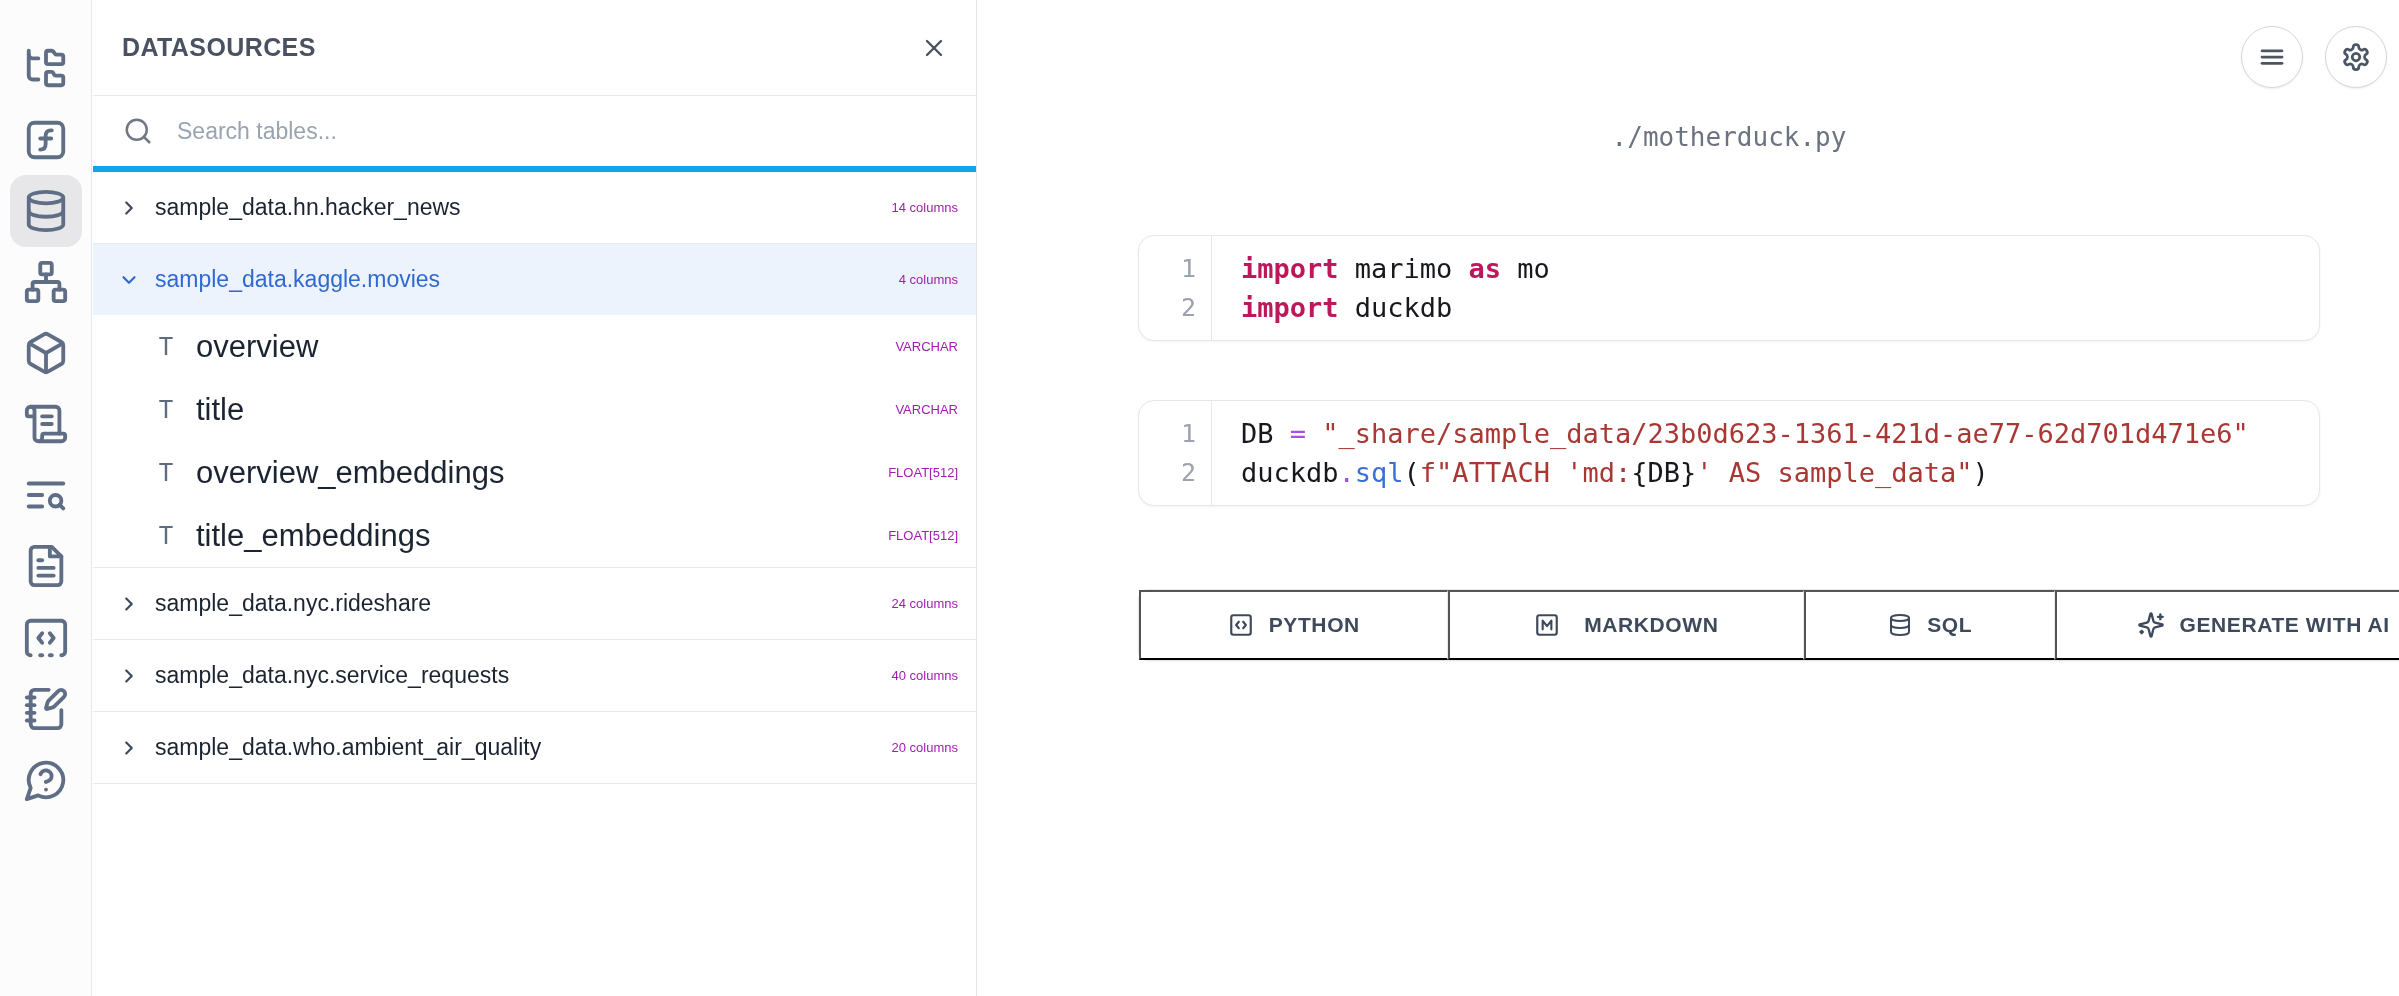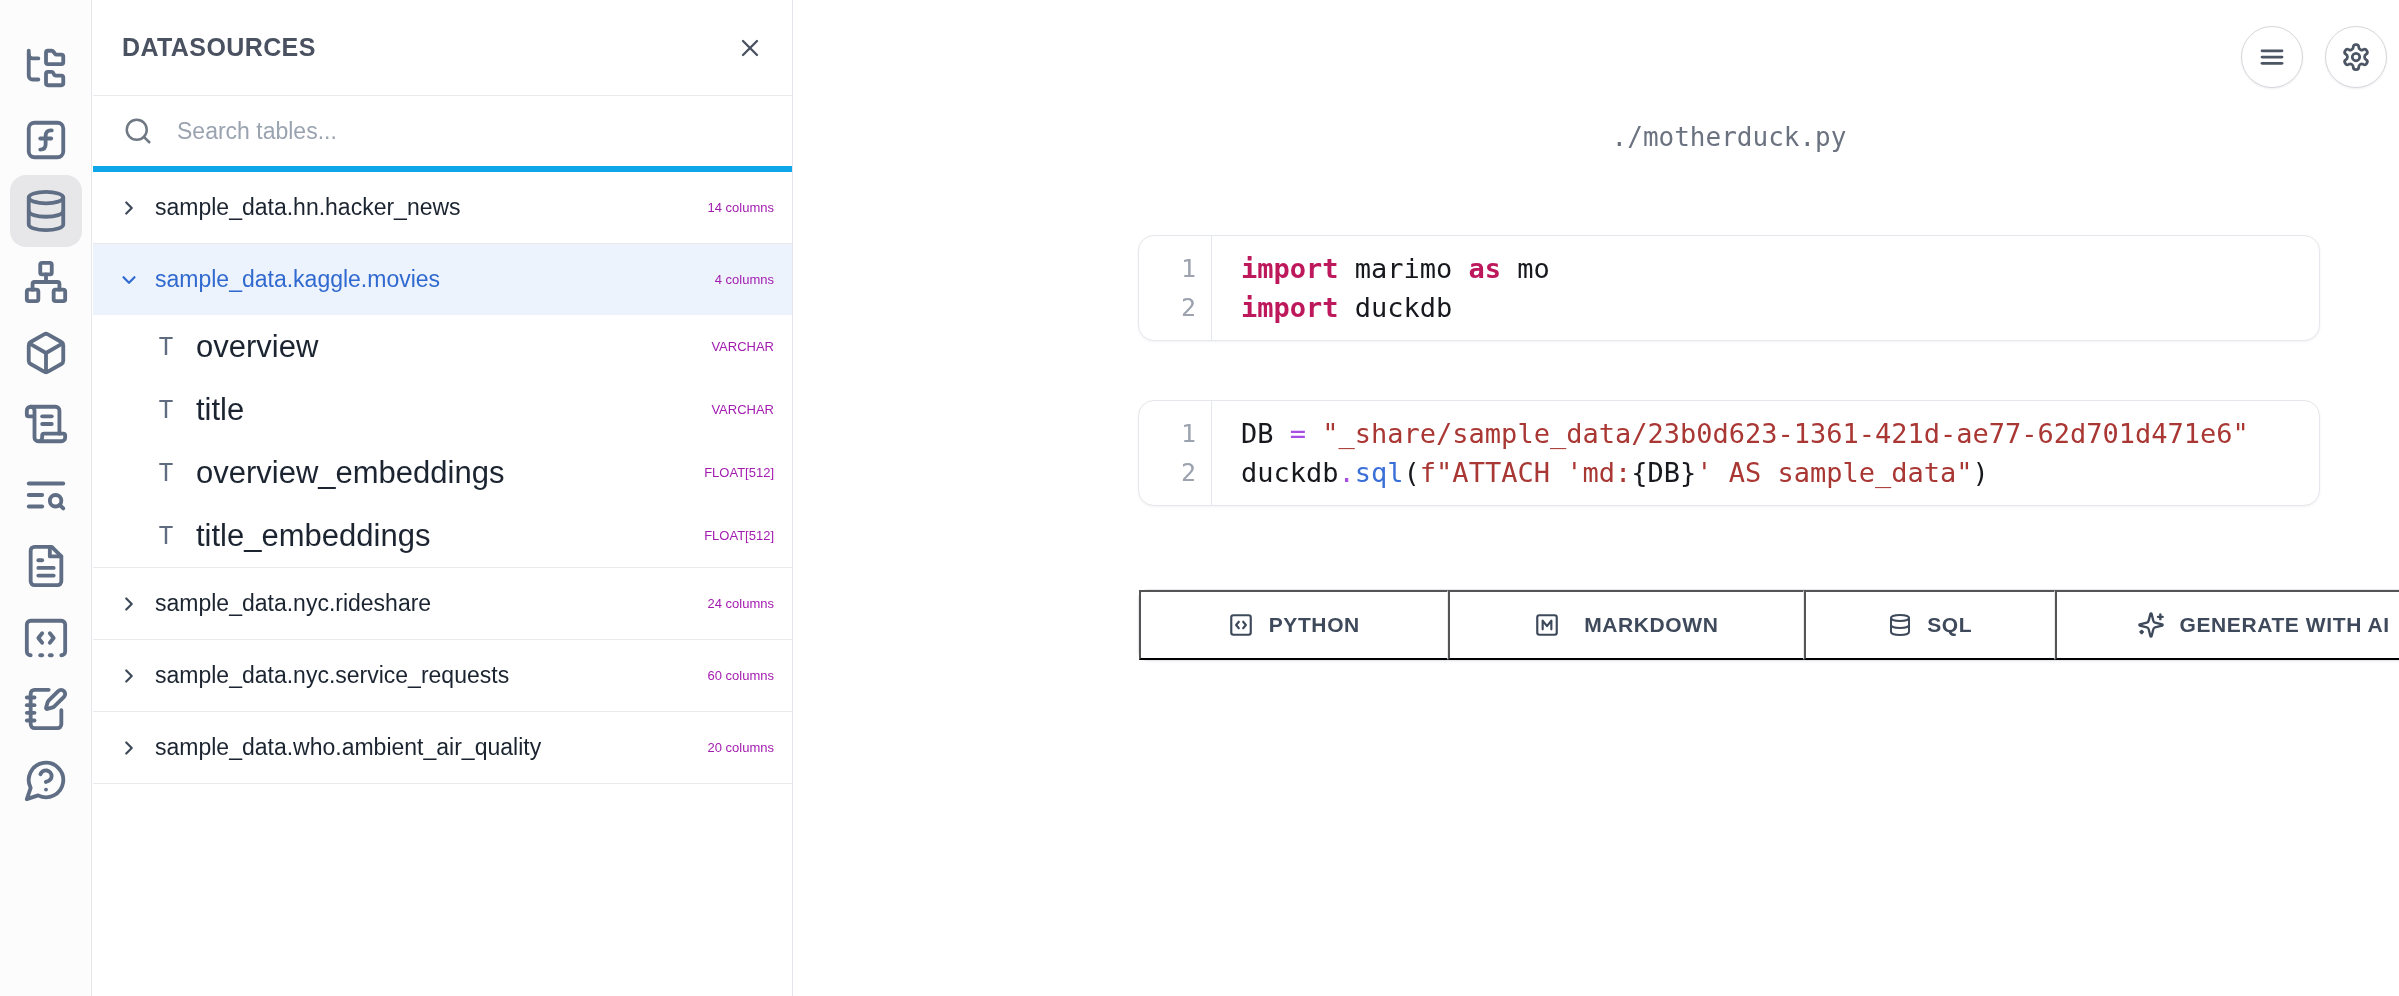--- a/index.html
+++ b/index.html
@@ -6,21 +6,21 @@
   html,body { width:2399px; height:996px; }
   body { font-family:"Liberation Sans", sans-serif; background:#ffffff; overflow:hidden; position:relative; }
 
   
   .rail { position:absolute; left:0; top:0; width:92px; height:996px; background:#fcfcfc; border-right:1px solid #e6e8ec; }
   .rail-item { position:absolute; left:10px; width:72px; height:72px; border-radius:16px;
                display:flex; align-items:center; justify-content:center; color:#5f6e85; cursor:pointer; }
   .rail-item.active { background:#e7e7ea; }
 
   
-  .panel { position:absolute; left:93px; top:0; width:700px; height:996px; background:#fff; border-right:1px solid #e2e5ea; }
+  .panel { position:absolute; left:93px; top:0; width:884px; height:996px; background:#fff; border-right:1px solid #e2e5ea; }
   .panel-header { height:96px; border-bottom:1px solid #e8eaee; display:flex; align-items:center; justify-content:space-between; padding:0 28px 0 29px; }
   .panel-title { font-size:25px; font-weight:700; color:#4a5160; letter-spacing:.4px; }
   .close-btn { background:none; border:none; color:#4a5160; display:flex; cursor:pointer; }
   .search-row { height:76px; border-bottom:6px solid #0ea5e9; display:flex; align-items:center; padding:0 20px 0 30px; gap:24px; color:#707884; }
   .search-input { border:none; outline:none; flex:1; font-size:23px; color:#1b2430; font-family:"Liberation Sans",sans-serif; background:transparent; }
   .search-input::placeholder { color:#9aa3b0; }
 
   .table-group { border-bottom:1px solid #e8eaee; }
   .table-row { height:71px; display:flex; align-items:center; padding:0 18px 0 25px; gap:15px; cursor:pointer; }
   .table-row .chev { display:flex; color:#3f4a5a; flex:0 0 auto; }
@@ -234,21 +234,21 @@
           </div>
         </div>
         <div class="table-group">
           <div class="table-row">
             <span class="chev">
               <svg width="22" height="22" viewBox="0 0 24 24" fill="none" stroke="currentColor" stroke-width="2.4" stroke-linecap="round" stroke-linejoin="round">
                 <path d="m9 18 6-6-6-6"></path>
               </svg>
             </span>
             <span class="tname">sample_data.nyc.service_requests</span>
-            <span class="badge">60 columns</span>
+            <span class="badge">40 columns</span>
           </div>
         </div>
         <div class="table-group">
           <div class="table-row">
             <span class="chev">
               <svg width="22" height="22" viewBox="0 0 24 24" fill="none" stroke="currentColor" stroke-width="2.4" stroke-linecap="round" stroke-linejoin="round">
                 <path d="m9 18 6-6-6-6"></path>
               </svg>
             </span>
             <span class="tname">sample_data.who.ambient_air_quality</span>

